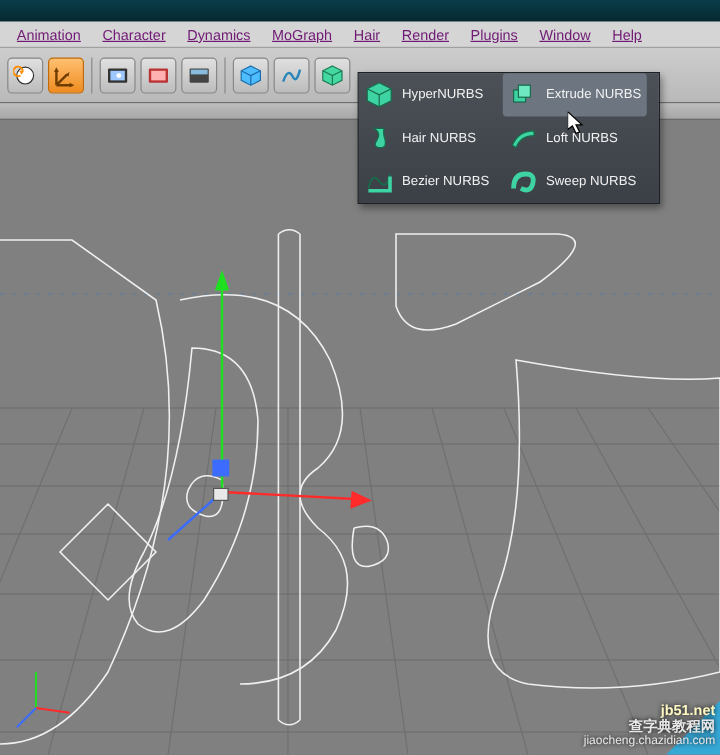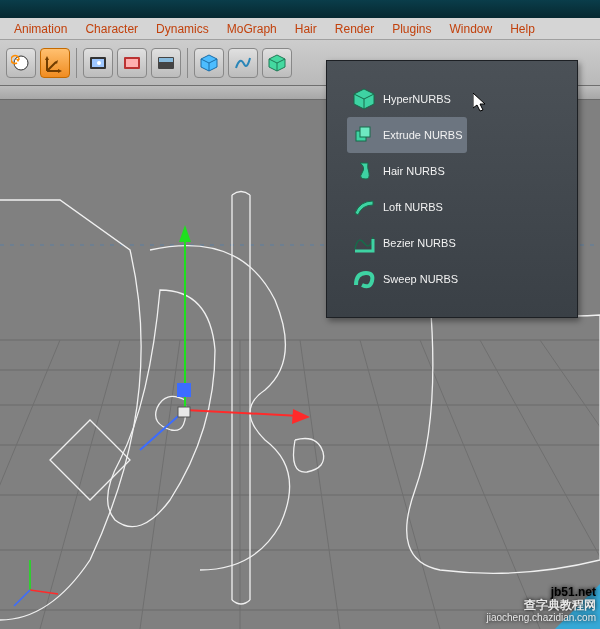--- a/index.html
+++ b/index.html
@@ -3,38 +3,38 @@
 <meta charset="utf-8">
 <style>
 * { margin: 0; padding: 0; box-sizing: border-box; font-family: Tahoma, Arial, sans-serif; font-size: 12px; }
 body { width: 600px; height: 629px; background: #808080; overflow: hidden; position: relative; }
 
 
 .titlebar { height: 18px; background: linear-gradient(to bottom, #0a3d4a, #062830); }
 
 
 .menubar { height: 22px; background: #d5d5d5; display: flex; align-items: center; padding: 0 6px; gap: 2px; border-bottom: 1px solid #a0a0a0; }
-.menubar span { padding: 2px 8px; color: #c2410c; cursor: default; }
+.menubar span { padding: 2px 8px; color: #701a75; cursor: default; text-decoration: underline; }
 
 
 .toolbar { height: 46px; background: linear-gradient(to bottom, #cdcdcd, #b9b9b9); border-bottom: 1px solid #6f6f6f; display: flex; align-items: center; padding: 0 6px; gap: 4px; }
 .toolbtn { width: 30px; height: 30px; background: linear-gradient(to bottom, #e0e0e0, #bcbcbc); border: 1px solid #888; border-radius: 4px; display: flex; align-items: center; justify-content: center; }
 .toolbtn.active { background: linear-gradient(to bottom, #ffc070, #f08c20); border-color: #c46a00; }
 .toolbtn svg { display: block; }
 .toolbar-sep { width: 1px; height: 30px; background: #8a8a8a; margin: 0 2px; }
 
 
 .subtoolbar { height: 14px; background: linear-gradient(to bottom, #bdbdbd, #a7a7a7); border-bottom: 1px solid #6a6a6a; }
 
 
 .viewport { position: absolute; left: 0; right: 0; top: 100px; bottom: 0; background: #808080; overflow: hidden; }
 .viewport svg.scene { width: 100%; height: 100%; display: block; }
 
 
-.popup { position: absolute; left: 298px; top: 60px; width: 252px; background: linear-gradient(to bottom, #4b5157, #3a4046); border: 1px solid #1d2024; box-shadow: 2px 3px 6px rgba(0,0,0,0.4); display: flex; flex-wrap: wrap; padding: 20px; margin-left: 28px; }
+.popup { position: absolute; left: 298px; top: 60px; width: 252px; background: linear-gradient(to bottom, #4b5157, #3a4046); border: 1px solid #1d2024; box-shadow: 2px 3px 6px rgba(0,0,0,0.4); display: flex; flex-wrap: wrap; padding: 0; }
 .popup-cell { width: 120px; height: 36px; display: flex; align-items: center; gap: 6px; padding: 0 4px; border-radius: 3px; }
 .popup-cell.hover { background: #6c7580; text-align: right; }
 .popup-cell .iconbox { width: 26px; height: 26px; display: flex; align-items: center; justify-content: center; }
 .popup-cell .lbl { color: #f2f2f2; font-size: 11px; white-space: nowrap; }
 
 
 .cursor { position: absolute; left: 473px; top: 93px; pointer-events: none; }
 
 
 .watermark { position: absolute; right: 4px; bottom: 6px; color: #e8e8e8; font-size: 14px; font-weight: bold; text-shadow: 0 0 4px #000; text-align: right; line-height: 1.1; }
@@ -237,16 +237,16 @@
     <span class="lbl">Sweep NURBS</span>
   </div>
 </div>
 
 <svg class="cursor" width="16" height="20" viewBox="0 0 16 20">
   <polygon points="0,0 0,15 4,12 7,18 10,17 7,11 12,11" fill="white" stroke="black" stroke-width="1"></polygon>
 </svg>
 
 <div class="foldcorner"></div>
 <div class="watermark">
-  <div style="font-size:12px;color:#000000;">jb51.net</div>
+  <div style="font-size:12px;color:#fef9c3;">jb51.net</div>
   <div>查字典教程网</div>
   <div style="font-size:10px;font-weight:normal;margin-left:14px;">jiaocheng.chazidian.com</div>
 </div>
 
 </body></html>

